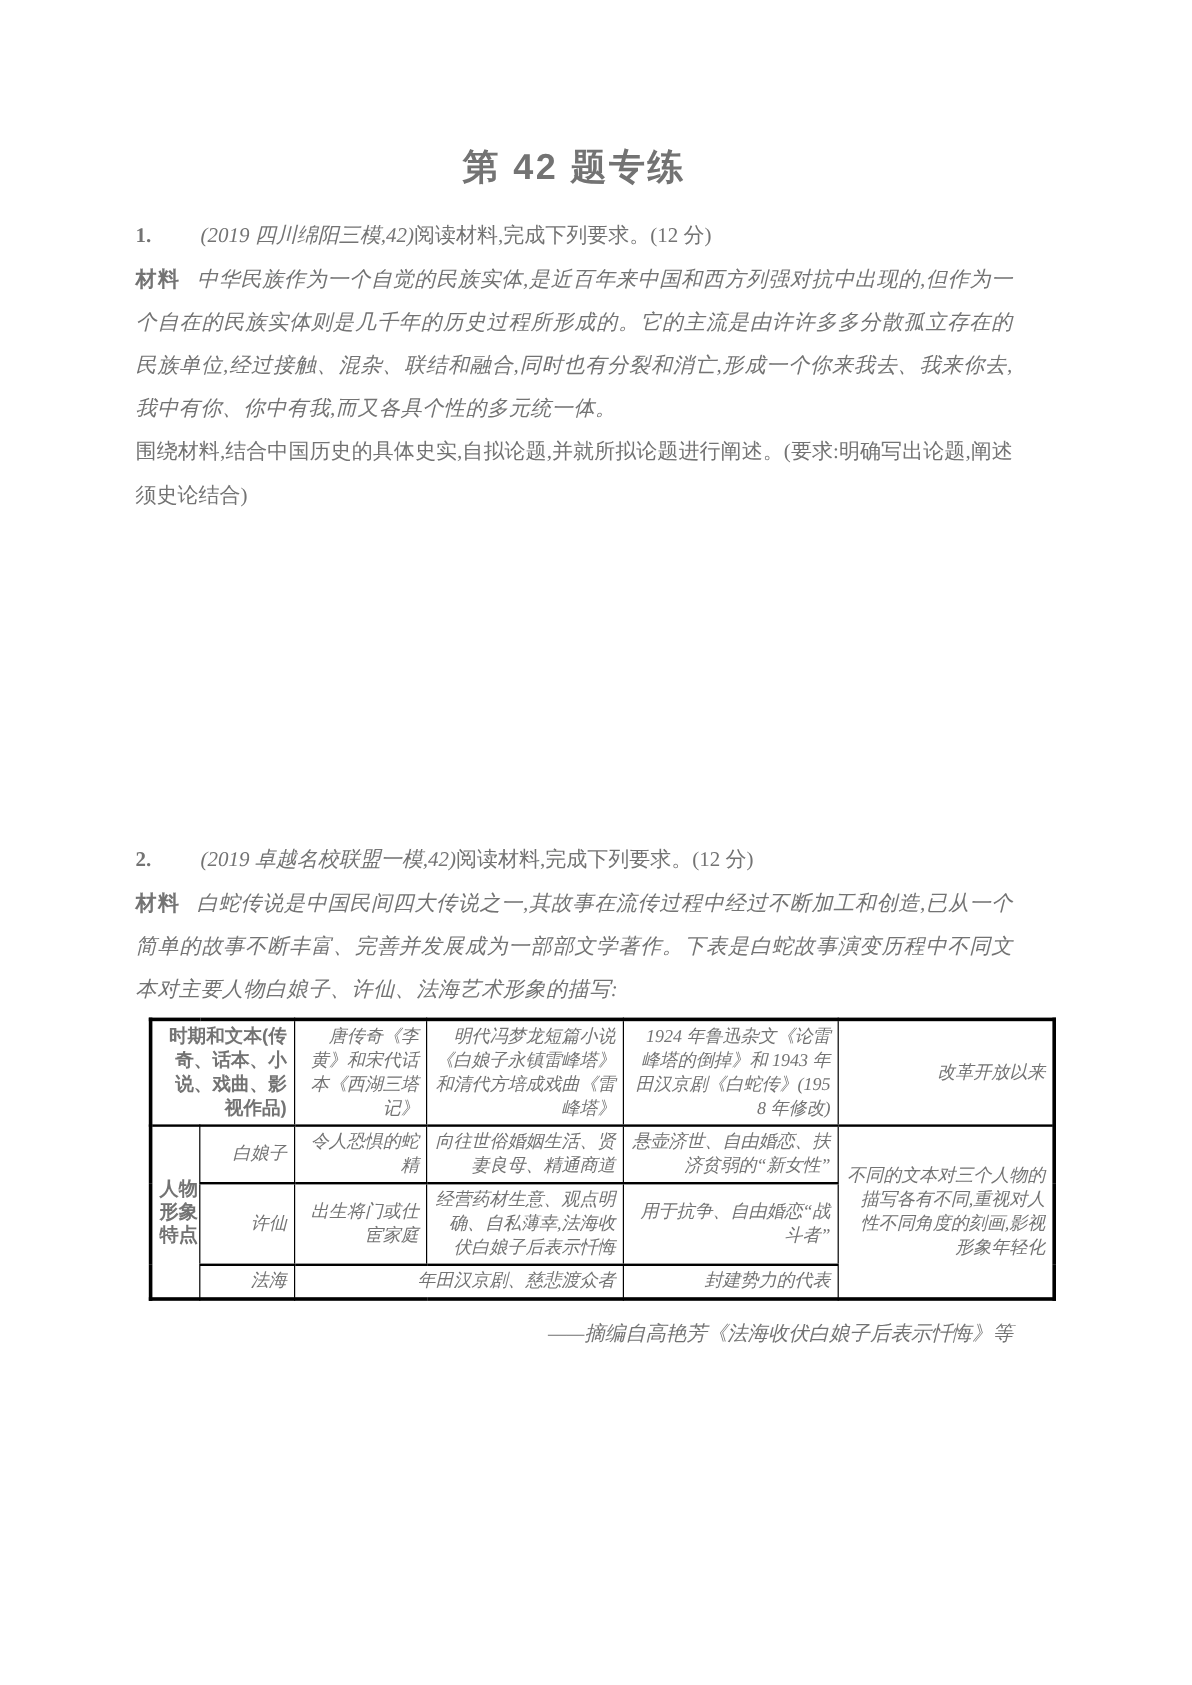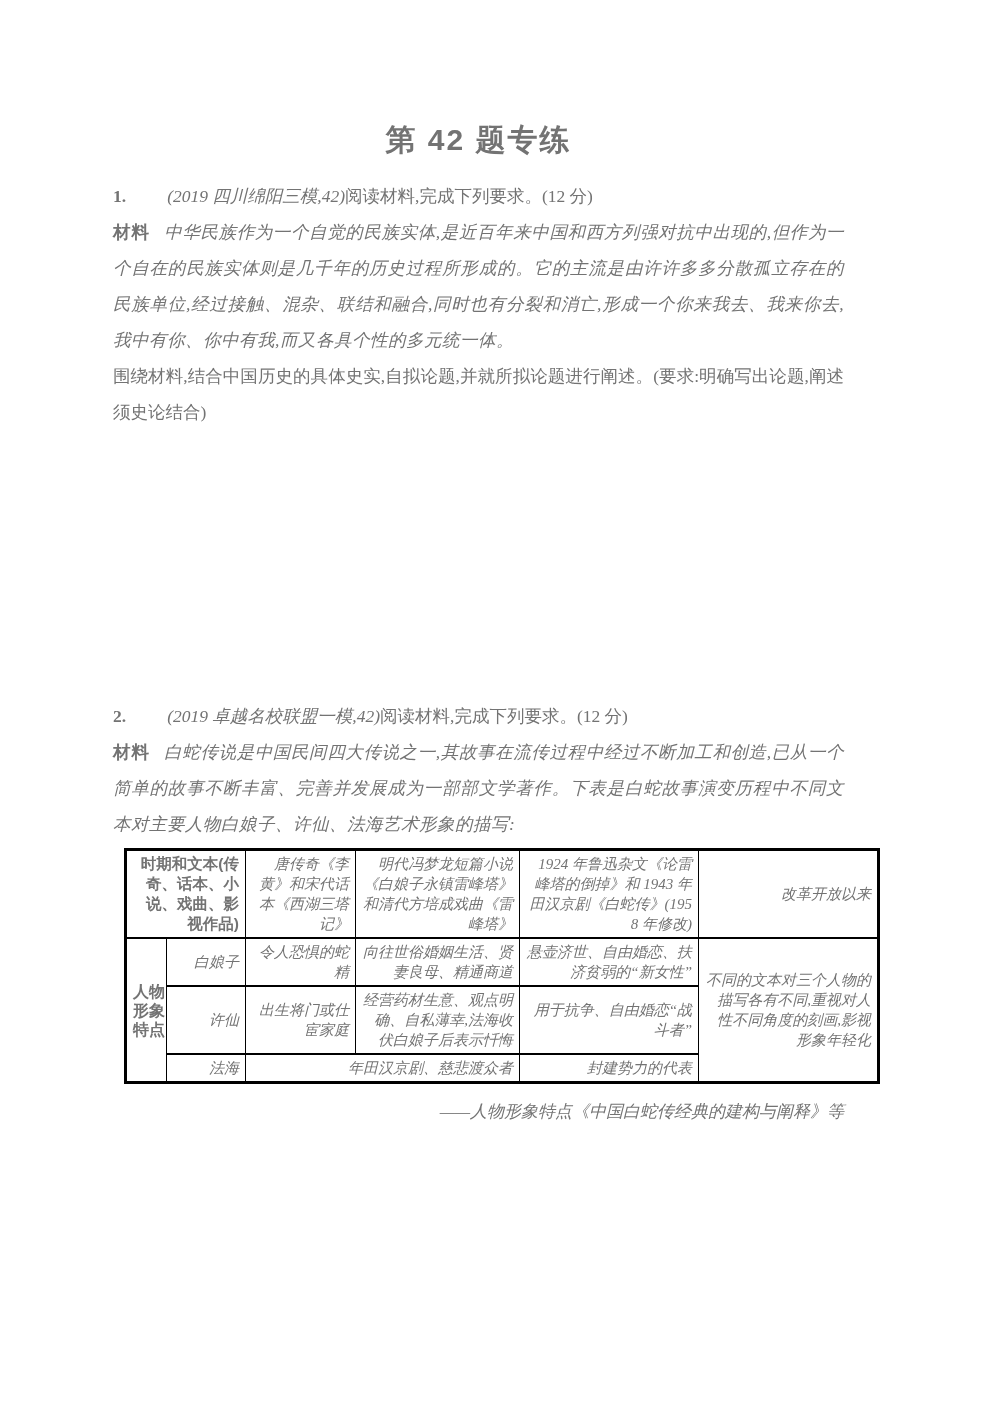--- a/index.html
+++ b/index.html
@@ -136,16 +136,16 @@
       </tr>
       <tr style="height:22px">
         <td>法海</td>
         <td colspan="2">年田汉京剧、慈悲渡众者</td>
         <td>封建势力的代表</td>
       </tr>
     </tbody>
       </table>
 
     <div class="tbl-gap"></div>
-    <p class="attribution">——人物形象特点《中国白蛇传经典的建构与阐释》等</p>
+    <p class="attribution">——摘编自高艳芳《法海收伏白娘子后表示忏悔》等</p>
   </div>
 
 </div>
 
 </body></html>

